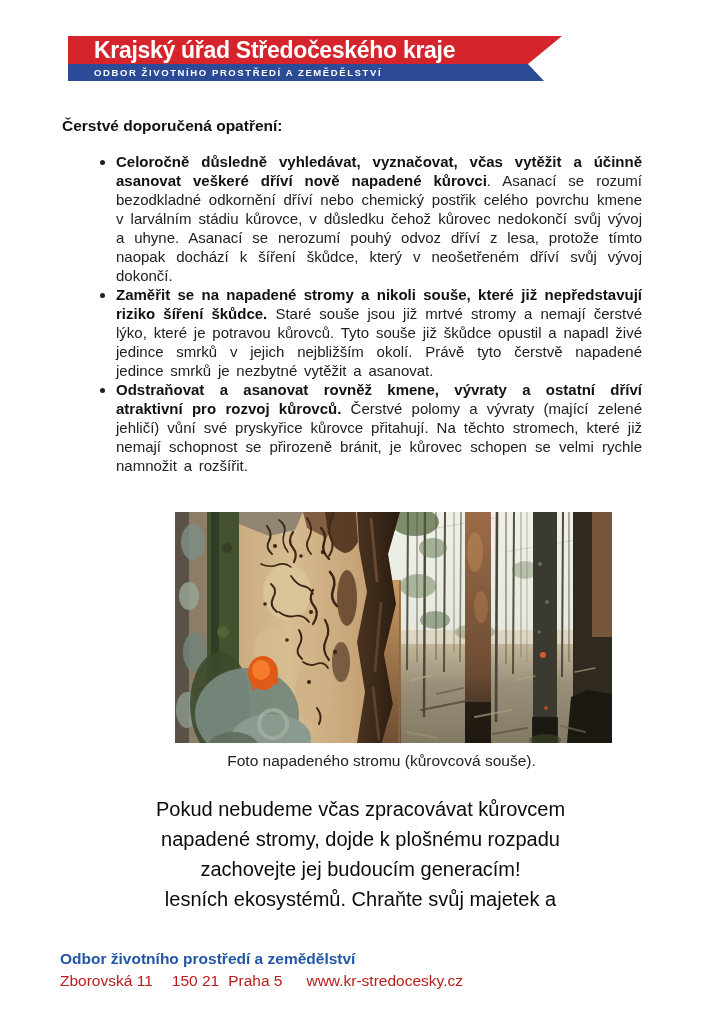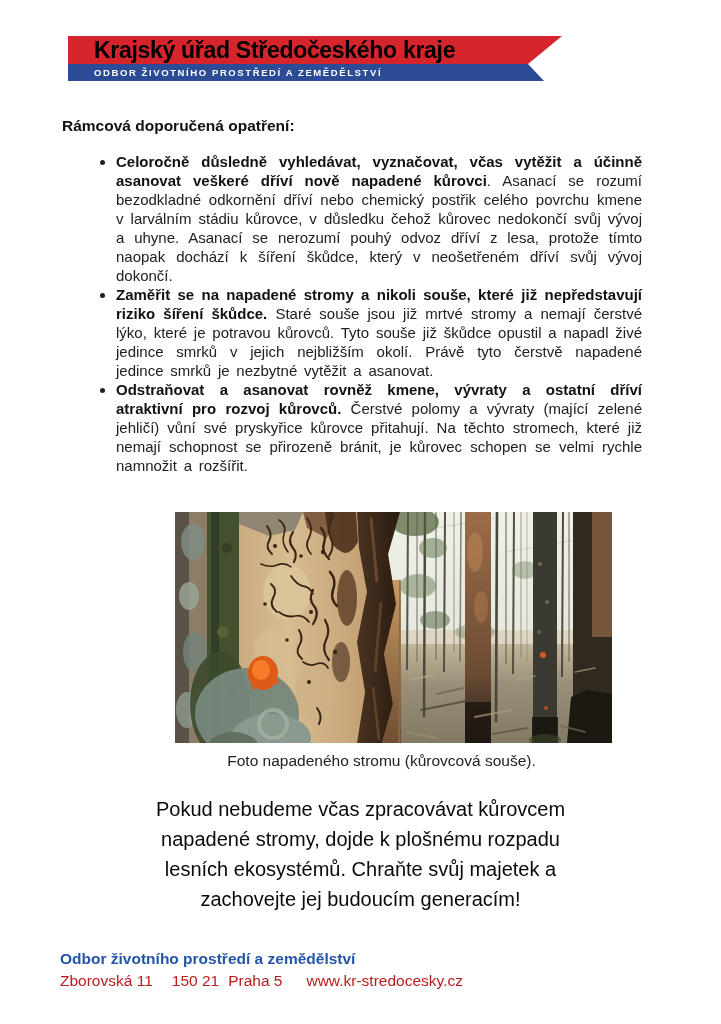--- a/index.html
+++ b/index.html
@@ -10,21 +10,21 @@
     color:#1c1c1c;
   }
   
   .ribbon-red{
     position:absolute;left:68px;top:36px;width:494px;height:28px;
     background:#d6242c;
     clip-path:polygon(0 0,100% 0,calc(100% - 34px) 100%,0 100%);
   }
   .ribbon-red .ttl{
     position:absolute;left:26px;top:0;line-height:29px;
-    color:#000000;font-weight:bold;font-size:23px;letter-spacing:-0.3px;white-space:nowrap;
+    color:#ffffff;font-weight:bold;font-size:23px;letter-spacing:-0.3px;white-space:nowrap;
   }
   .ribbon-blue{
     position:absolute;left:68px;top:64px;width:476px;height:17px;
     background:#2b4b97;
     clip-path:polygon(0 0,calc(100% - 16px) 0,100% 100%,0 100%);
   }
   .ribbon-blue .sub{
     position:absolute;left:26px;top:0;line-height:17px;
     color:#fff;font-weight:bold;font-size:9.5px;letter-spacing:1.6px;white-space:nowrap;
   }
@@ -67,21 +67,21 @@
 <header>
   <div class="ribbon-red">
     <span class="ttl">Krajský úřad Středočeského kraje</span>
   </div>
   <div class="ribbon-blue">
     <span class="sub">ODBOR ŽIVOTNÍHO PROSTŘEDÍ A ZEMĚDĚLSTVÍ</span>
   </div>
 </header>
 
 <main class="doc">
-  <h1>Rámcová doporučená opatření:</h1>
+  <h1>Čerstvé doporučená opatření:</h1>
   <ul>
     <li><span class="b">Celoročně důsledně vyhledávat, vyznačovat, včas vytěžit a účinně asanovat veškeré dříví nově napadené kůrovci</span><span>. Asanací se rozumí bezodkladné odkornění dříví nebo chemický postřik celého povrchu kmene v larválním stádiu kůrovce, v důsledku čehož kůrovec nedokončí svůj vývoj a uhyne. Asanací se nerozumí pouhý odvoz dříví z lesa, protože tímto naopak dochází k šíření škůdce, který v neošetřeném dříví svůj vývoj dokončí.</span></li>
     <li><span class="b">Zaměřit se na napadené stromy a nikoli souše, které již nepředstavují riziko šíření škůdce.</span><span> Staré souše jsou již mrtvé stromy a nemají čerstvé lýko, které je potravou kůrovců. Tyto souše již škůdce opustil a napadl živé jedince smrků v jejich nejbližším okolí. Právě tyto čerstvě napadené jedince smrků je nezbytné vytěžit a asanovat.</span></li>
     <li><span class="b">Odstraňovat a asanovat rovněž kmene, vývraty a ostatní dříví atraktivní pro rozvoj kůrovců.</span><span> Čerstvé polomy a vývraty (mající zelené jehličí) vůní své pryskyřice kůrovce přitahují. Na těchto stromech, které již nemají schopnost se přirozeně bránit, je kůrovec schopen se velmi rychle namnožit a rozšířit.</span></li>
   </ul>
 </main>
 
 <figure class="photo" style="margin:0;">
   <svg width="437" height="231" viewBox="0 0 437 231" preserveAspectRatio="none">
     <defs>
@@ -256,22 +256,22 @@
       <line x1="198" y1="175" x2="204" y2="228" stroke="#7a5638" stroke-width="2.5" opacity="0.6"></line>
     </g>
   </svg>
 </figure>
 
 <figcaption class="caption">Foto napadeného stromu (kůrovcová souše).</figcaption>
 
 <div class="message">
   <div>Pokud nebudeme včas zpracovávat kůrovcem</div>
   <div>napadené stromy, dojde k plošnému rozpadu</div>
+  <div>zachovejte jej budoucím generacím!</div>
   <div>lesních ekosystémů. Chraňte svůj majetek a</div>
-  <div>zachovejte jej budoucím generacím!</div>
 </div>
 
 <footer class="footer">
   <div class="dept">Odbor životního prostředí a zemědělství</div>
   <div class="addr">
     <span class="street">Zborovská 11</span><span class="zip">150 21</span><span class="city">Praha 5</span><span class="web">www.kr-stredocesky.cz</span>
   </div>
 </footer>
 
 </body></html>

